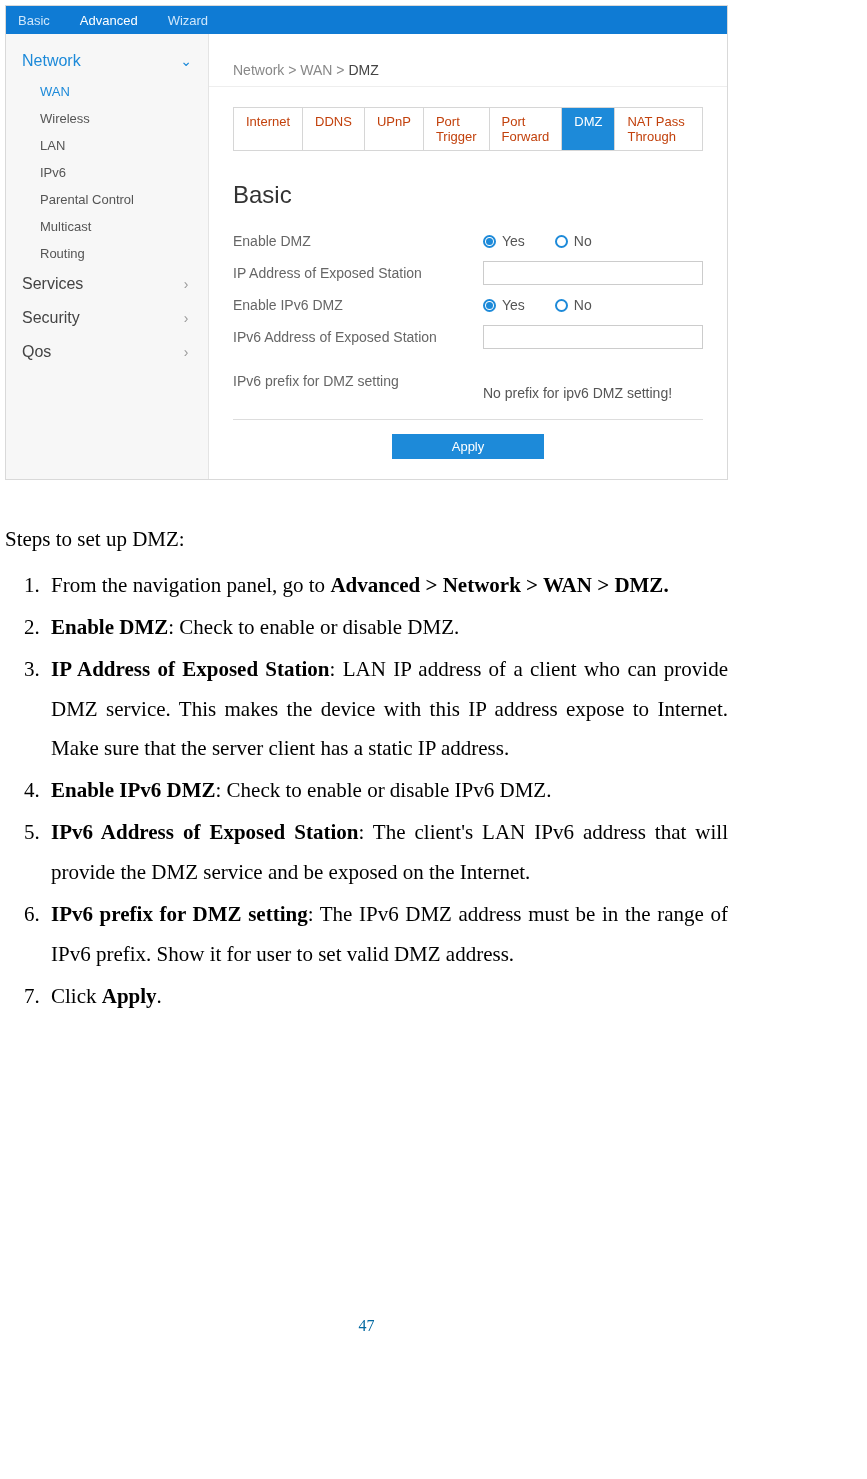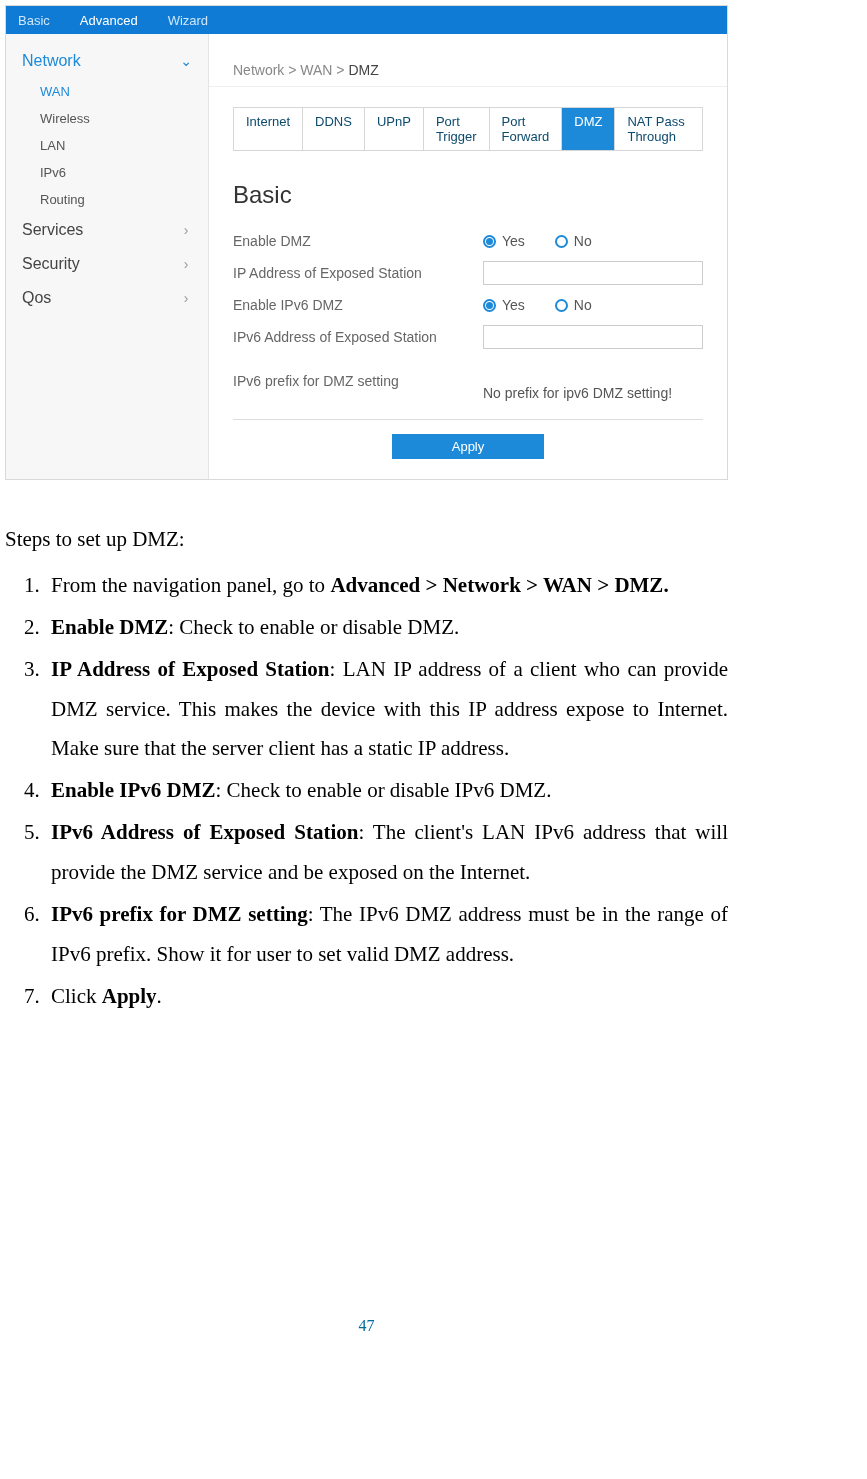--- a/index.html
+++ b/index.html
@@ -74,21 +74,21 @@
   .content { padding: 20px 24px 10px 24px; }
   .tabstrip {
     display: flex;
     border: 1px solid #d6d6d6;
     width: fit-content;
     margin-bottom: 30px;
   }
   .tabstrip .t {
     padding: 6px 12px;
     font-size: 13px;
-    color: #0c4a6e;
+    color: #c2410c;
     border-right: 1px solid #d6d6d6;
     cursor: pointer;
     background: #fff;
   }
   .tabstrip .t:last-child { border-right: none; }
   .tabstrip .t.active { background: #1d8ad9; color: #fff; }
   .section-title {
     font-size: 24px;
     color: #333;
     margin: 10px 0 18px 0;
@@ -169,20 +169,22 @@
     <div class="shot-body">
       <div class="sidebar">
         <div class="side-section">
           <span>Network</span>
           <span class="side-chevron">⌄</span>
         </div>
         <div class="side-sub active">WAN</div>
         <div class="side-sub">Wireless</div>
         <div class="side-sub">LAN</div>
         <div class="side-sub">IPv6</div>
+        <div class="side-sub">Parental Control</div>
+        <div class="side-sub">Multicast</div>
         <div class="side-sub">Routing</div>
 
         <div class="side-section collapsed">
           <span>Services</span>
           <span class="side-chevron gray">›</span>
         </div>
         <div class="side-section collapsed">
           <span>Security</span>
           <span class="side-chevron gray">›</span>
         </div>

